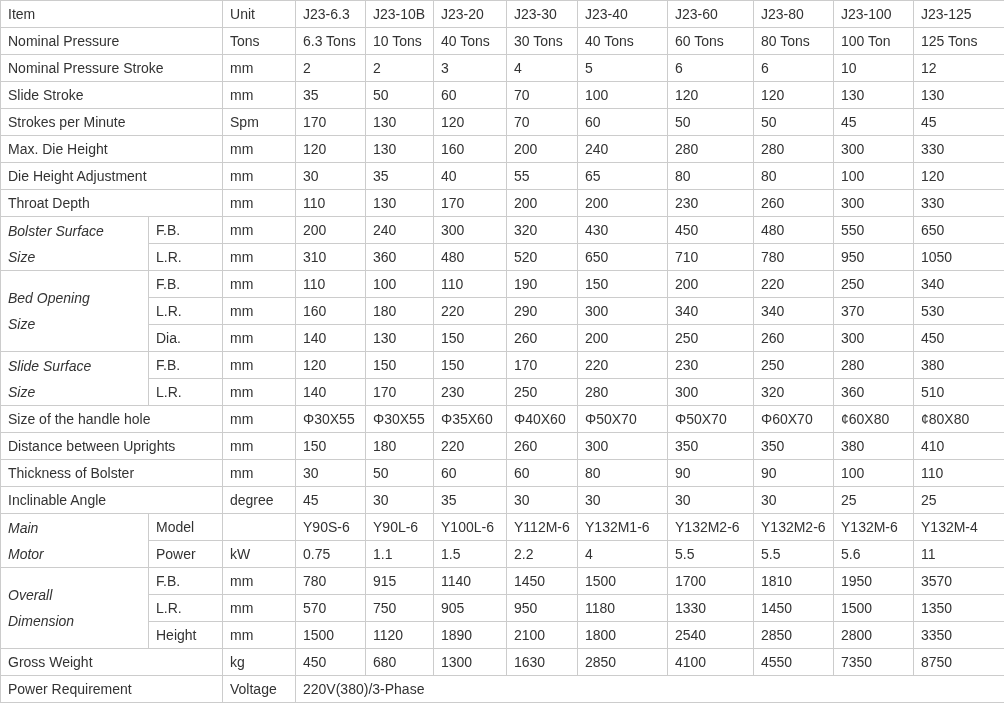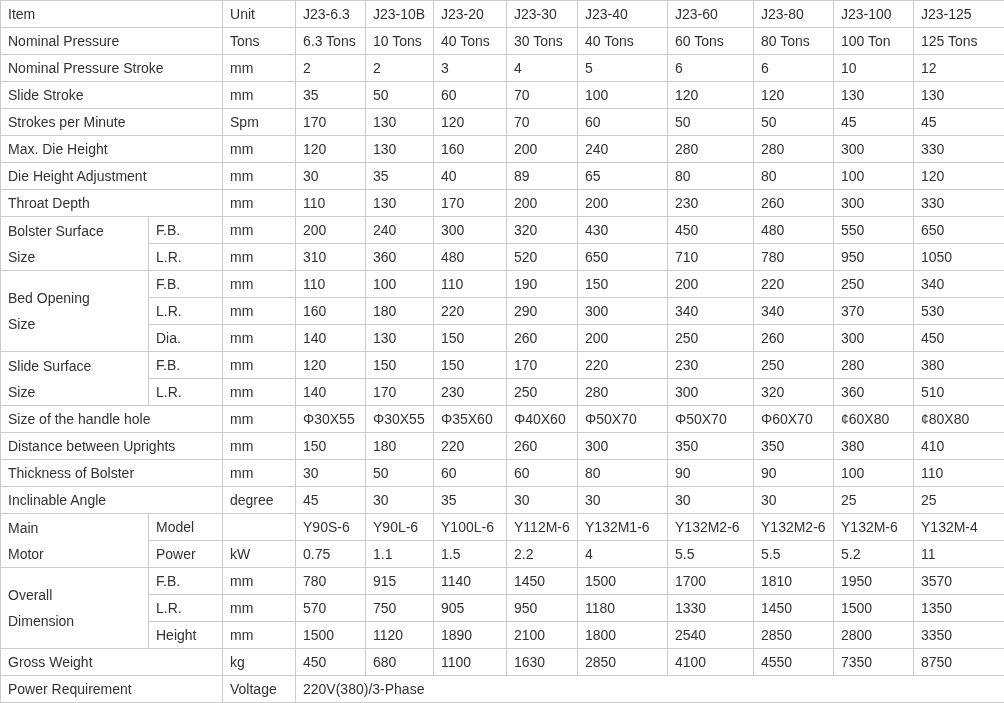--- a/index.html
+++ b/index.html
@@ -16,21 +16,21 @@
     line-height: 26px;
     color: #333333;
     height: 26px;
     padding: 0 3px 0 7px;
     vertical-align: middle;
     white-space: nowrap;
     overflow: hidden;
     text-align: left;
     background: #ffffff;
   }
-  table.spec td.wrap { white-space: pre-line; }
+  table.spec td.wrap { white-space: pre-line; font-style: italic; }
 </style>
 </head>
 <body>
 
 <table class="spec">
 <colgroup>
 <col style="width:148px">
       <col style="width:74px">
       <col style="width:73px">
       <col style="width:70px">
@@ -121,21 +121,21 @@
   <td>280</td>
   <td>300</td>
   <td>330</td>
 </tr>
 <tr>
   <td colspan="2">Die Height Adjustment</td>
   <td>mm</td>
   <td>30</td>
   <td>35</td>
   <td>40</td>
-  <td>89</td>
+  <td>55</td>
   <td>65</td>
   <td>80</td>
   <td>80</td>
   <td>100</td>
   <td>120</td>
 </tr>
 <tr>
   <td colspan="2">Throat Depth</td>
   <td>mm</td>
   <td>110</td>
@@ -315,21 +315,21 @@
 <tr>
   <td>Power</td>
   <td>kW</td>
   <td>0.75</td>
   <td>1.1</td>
   <td>1.5</td>
   <td>2.2</td>
   <td>4</td>
   <td>5.5</td>
   <td>5.5</td>
-  <td>5.2</td>
+  <td>5.6</td>
   <td>11</td>
 </tr>
 <tr>
   <td rowspan="3" class="wrap">Overall
 Dimension</td>
   <td>F.B.</td>
   <td>mm</td>
   <td>780</td>
   <td>915</td>
   <td>1140</td>
@@ -364,21 +364,21 @@
   <td>2540</td>
   <td>2850</td>
   <td>2800</td>
   <td>3350</td>
 </tr>
 <tr>
   <td colspan="2">Gross Weight</td>
   <td>kg</td>
   <td>450</td>
   <td>680</td>
-  <td>1100</td>
+  <td>1300</td>
   <td>1630</td>
   <td>2850</td>
   <td>4100</td>
   <td>4550</td>
   <td>7350</td>
   <td>8750</td>
 </tr>
 <tr>
   <td colspan="2">Power Requirement</td>
   <td>Voltage</td>

